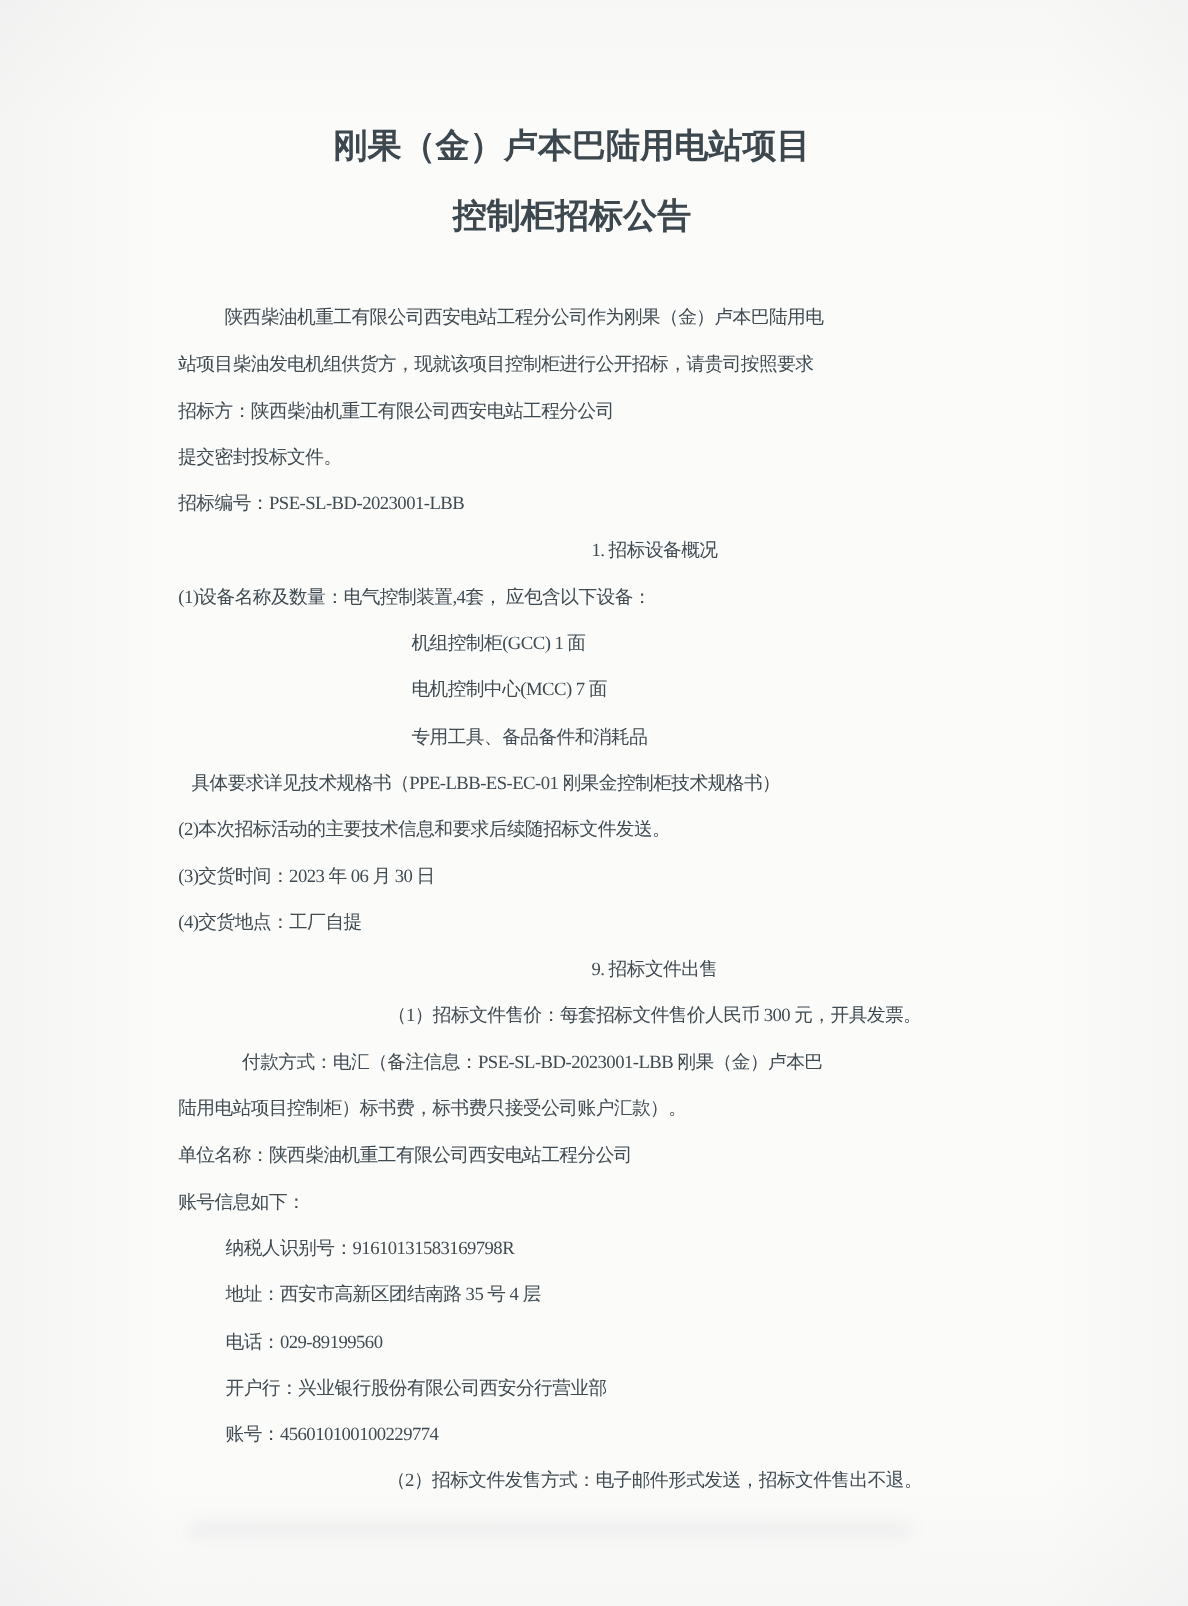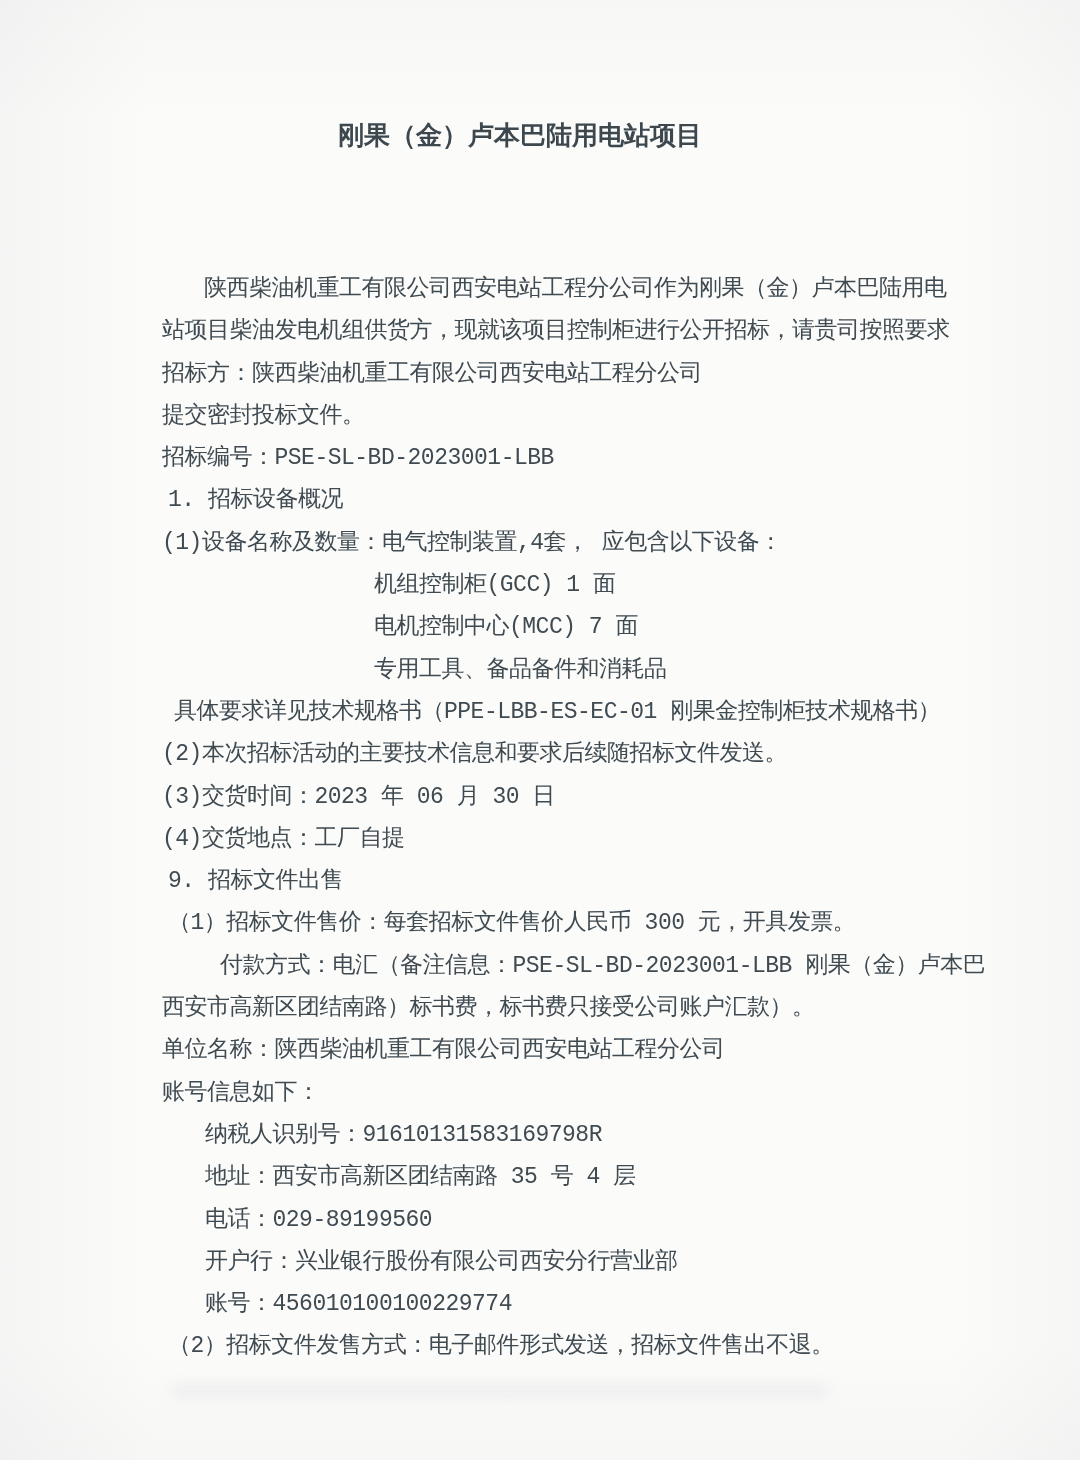--- a/index.html
+++ b/index.html
@@ -34,79 +34,80 @@
     border-radius: 8px;
     pointer-events: none;
   }
   .doc-title {
     position: absolute;
     top: 104px;
     left: 20px;
     width: 1000px;
     text-align: center;
     color: #3d474e;
-    font-size: 26px;
+    font-size: 31px;
     font-weight: bold;
     letter-spacing: 0px;
+    font-family: Liberation Mono, monospace;
   }
   .doc-title .t-line {
     height: 63px;
     line-height: 63px;
     white-space: nowrap;
   }
   .doc-body {
     position: absolute;
     left: 162px;
     top: 268px;
     width: 860px;
     color: #3f4a51;
-    font-size: 23px;
+    font-size: 17px;
     letter-spacing: -0.5px;
-    font-family: Liberation Mono, monospace;
   }
   .line {
     height: 42.3px;
     line-height: 42.3px;
     white-space: nowrap;
   }
   .ind-para   { padding-left: 42px; }
   .ind-equip  { padding-left: 212px; }
   .ind-spec   { padding-left: 12px; }
-  .ind-item   { padding-left: 6px; }
+  .ind-item   { padding-left: 6px; text-align: center; }
   .ind-pay    { padding-left: 58px; }
   .ind-detail { padding-left: 43px; }
 </style>
 </head>
 <body>
 
 <div class="paper-shade"></div>
 
 <div class="doc-title">
   <div class="t-line">刚果（金）卢本巴陆用电站项目</div>
+  <div class="t-line">控制柜招标公告</div>
 </div>
 
 <div class="doc-body">
   <div class="line ind-para">陕西柴油机重工有限公司西安电站工程分公司作为刚果（金）卢本巴陆用电</div>
   <div class="line">站项目柴油发电机组供货方，现就该项目控制柜进行公开招标，请贵司按照要求</div>
   <div class="line">招标方：陕西柴油机重工有限公司西安电站工程分公司</div>
   <div class="line">提交密封投标文件。</div>
   <div class="line">招标编号：PSE-SL-BD-2023001-LBB</div>
   <div class="line ind-item">1.  招标设备概况</div>
   <div class="line">(1)设备名称及数量：电气控制装置,4套， 应包含以下设备：</div>
   <div class="line ind-equip">机组控制柜(GCC)  1  面</div>
   <div class="line ind-equip">电机控制中心(MCC)  7  面</div>
   <div class="line ind-equip">专用工具、备品备件和消耗品</div>
   <div class="line ind-spec">具体要求详见技术规格书（PPE-LBB-ES-EC-01  刚果金控制柜技术规格书）</div>
   <div class="line">(2)本次招标活动的主要技术信息和要求后续随招标文件发送。</div>
   <div class="line">(3)交货时间：2023 年 06 月 30 日</div>
   <div class="line">(4)交货地点：工厂自提</div>
   <div class="line ind-item">9.  招标文件出售</div>
   <div class="line ind-item">（1）招标文件售价：每套招标文件售价人民币 300 元，开具发票。</div>
   <div class="line ind-pay">付款方式：电汇（备注信息：PSE-SL-BD-2023001-LBB 刚果（金）卢本巴</div>
-  <div class="line">西安市高新区团结南路）标书费，标书费只接受公司账户汇款）。</div>
+  <div class="line">陆用电站项目控制柜）标书费，标书费只接受公司账户汇款）。</div>
   <div class="line">单位名称：陕西柴油机重工有限公司西安电站工程分公司</div>
   <div class="line">账号信息如下：</div>
   <div class="line ind-detail">纳税人识别号：91610131583169798R</div>
   <div class="line ind-detail">地址：西安市高新区团结南路 35 号 4 层</div>
   <div class="line ind-detail">电话：029-89199560</div>
   <div class="line ind-detail">开户行：兴业银行股份有限公司西安分行营业部</div>
   <div class="line ind-detail">账号：456010100100229774</div>
   <div class="line ind-item">（2）招标文件发售方式：电子邮件形式发送，招标文件售出不退。</div>
 </div>
 

